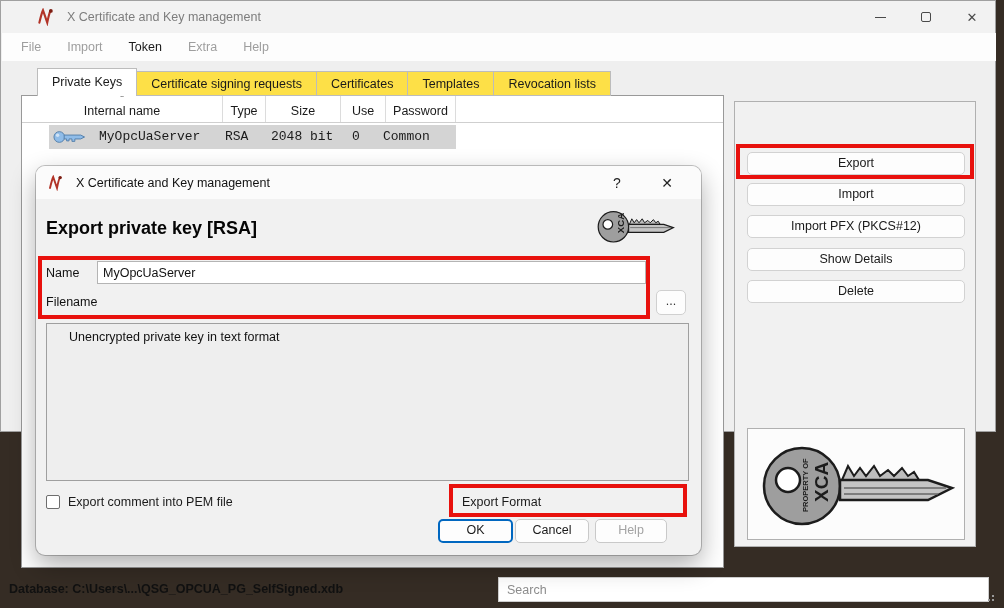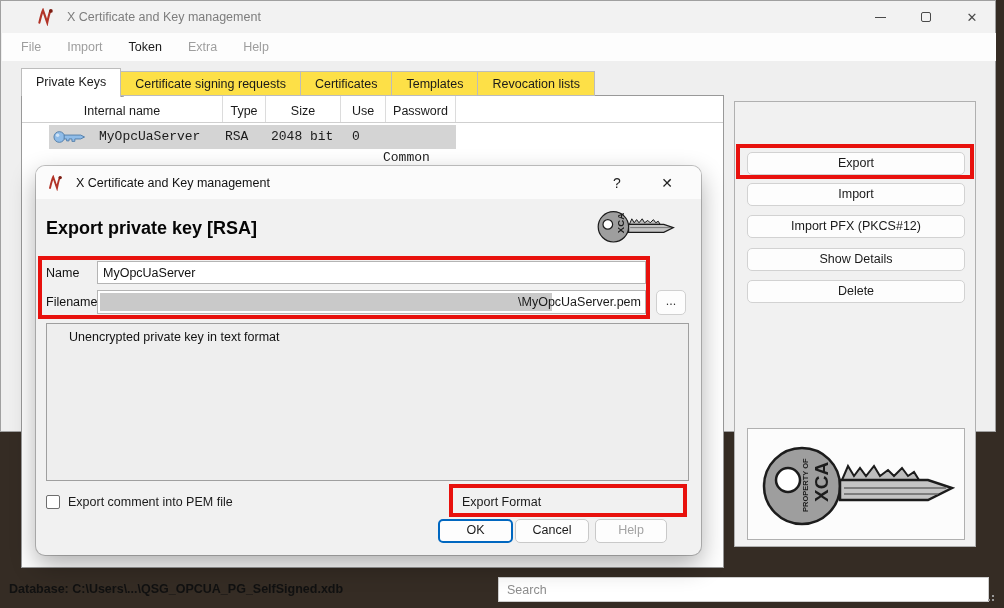--- a/index.html
+++ b/index.html
@@ -22,33 +22,33 @@
   .win-controls { position:absolute; right:0; top:0; height:32px; display:flex; }
   .win-btn { width:46px; height:32px; display:flex; align-items:center; justify-content:center; color:#4a4a4a; }
   .glyph-min { width:11px; height:1px; background:#4a4a4a; }
   .glyph-max { width:10px; height:10px; border:1.2px solid #4a4a4a; border-radius:2px; }
   .glyph-close { font-size:13px; line-height:1; }
   
   .menubar { position:absolute; left:1px; top:32px; width:994px; height:28px; background:#fdfdfd; display:flex; align-items:center; padding-left:6px; }
   .menu-item { padding:0 13px; color:#1a1a1a; }
   .menu-item.disabled { color:#9e9e9e; }
   
-  .tabbar { position:absolute; left:20px; top:67px; display:flex; z-index:2; align-items:flex-end; }
+  .tabbar { position:absolute; left:36px; top:67px; display:flex; z-index:2; align-items:flex-end; }
   .tab { height:25px; line-height:24px; padding:0 14px; background:#fde047; border:1px solid #bcbcbc; margin-left:-1px; }
   .tab.active { height:28px; line-height:27px; background:#ffffff; border-bottom:none; z-index:3; margin-left:0; }
   
   .table-panel { position:absolute; left:20px; top:94px; width:703px; height:473px; background:#ffffff; border:1px solid #999999; z-index:1; }
   .table-header { display:flex; height:27px; border-bottom:1px solid #cfcfcf; }
   .th { position:relative; display:flex; align-items:flex-end; justify-content:center; padding-bottom:4px; border-right:1px solid #dcdcdc; font-size:12.5px; }
   .th.c0 { width:201px; } .th.c1 { width:43px; } .th.c2 { width:75px; } .th.c3 { width:45px; } .th.c4 { width:70px; }
   .sort-caret { position:absolute; top:-1px; left:50%; transform:translateX(-50%); font-size:11px; color:#555; line-height:1; }
   .table-row { position:absolute; left:27px; top:29px; width:407px; height:24px; background:var(--selected-row,#d4d4d4); font-family:"Liberation Mono", monospace; font-size:13px; }
   .table-row span { position:absolute; top:4px; white-space:nowrap; }
   .cell-icon { position:absolute; left:4px; top:4px; }
-  .cell-name { left:50px; } .cell-type { left:176px; } .cell-size { left:222px; } .cell-use { left:303px; } .cell-password { left:334px;margin-top:21px; }
+  .cell-name { left:50px; } .cell-type { left:176px; } .cell-size { left:222px; } .cell-use { left:303px; } .cell-password { left:334px; }
   
   .right-panel { position:absolute; left:733px; top:100px; width:242px; height:446px; background:#f1f1f1; border:1px solid #b0b0b0; z-index:1; }
   .side-btn { position:absolute; left:12px; width:218px; height:23px; background:#fdfdfd; border:1px solid #d2d2d2; border-radius:5px; font-size:12.5px; text-align:center; line-height:21px; cursor:default; }
   .logo-box { position:absolute; left:12px; top:326px; width:218px; height:112px; background:#fcfcfc; border:1px solid #b0b0b0; display:flex; align-items:center; justify-content:center; }
   
   .hl { position:absolute; border:4px solid var(--highlight,#e8110d); z-index:60; pointer-events:none; }
   .hl-export { left:735px; top:143px; width:238px; height:35px; }
   .hl-fields { left:37px; top:255px; width:612px; height:63px; }
   .hl-format { left:448px; top:483px; width:238px; height:33px; }
   
@@ -203,24 +203,20 @@
       <polygon points="86,44 92,30 98,40 104,32 110,40 118,30 124,40 132,34 138,40 146,32 152,40 158,36 163,44" fill="#bdbdbd" stroke="#1c1c1c" stroke-width="2.5"></polygon>
       <path d="M84 44 H172 L196 52 L172 64 H84 Z" fill="#c4c4c4" stroke="#1c1c1c" stroke-width="3"></path>
       <line x1="88" y1="52" x2="190" y2="52" stroke="#666" stroke-width="2"></line>
       <text transform="translate(72 66) rotate(-90)" font-size="24" font-weight="bold" fill="#1c1c1c">XCA</text>
     </svg>
 
     <span class="f-label lbl-name">Name</span>
     <input class="txt-input in-name" type="text" value="MyOpcUaServer" style="">
 
     <span class="f-label lbl-filename">Filename</span>
-    <div class="filename-field">
-      <div class="redaction"></div>
-      <span class="filename-value">\MyOpcUaServer.pem</span>
-    </div>
     <div class="browse-btn">...</div>
 
     <div class="desc-box">Unencrypted private key in text format</div>
 
     <div class="checkbox"></div>
     <span class="chk-label">Export comment into PEM file</span>
 
     <span class="fmt-label">Export Format</span>
 
     <div class="dlg-btn btn-ok">OK</div>

